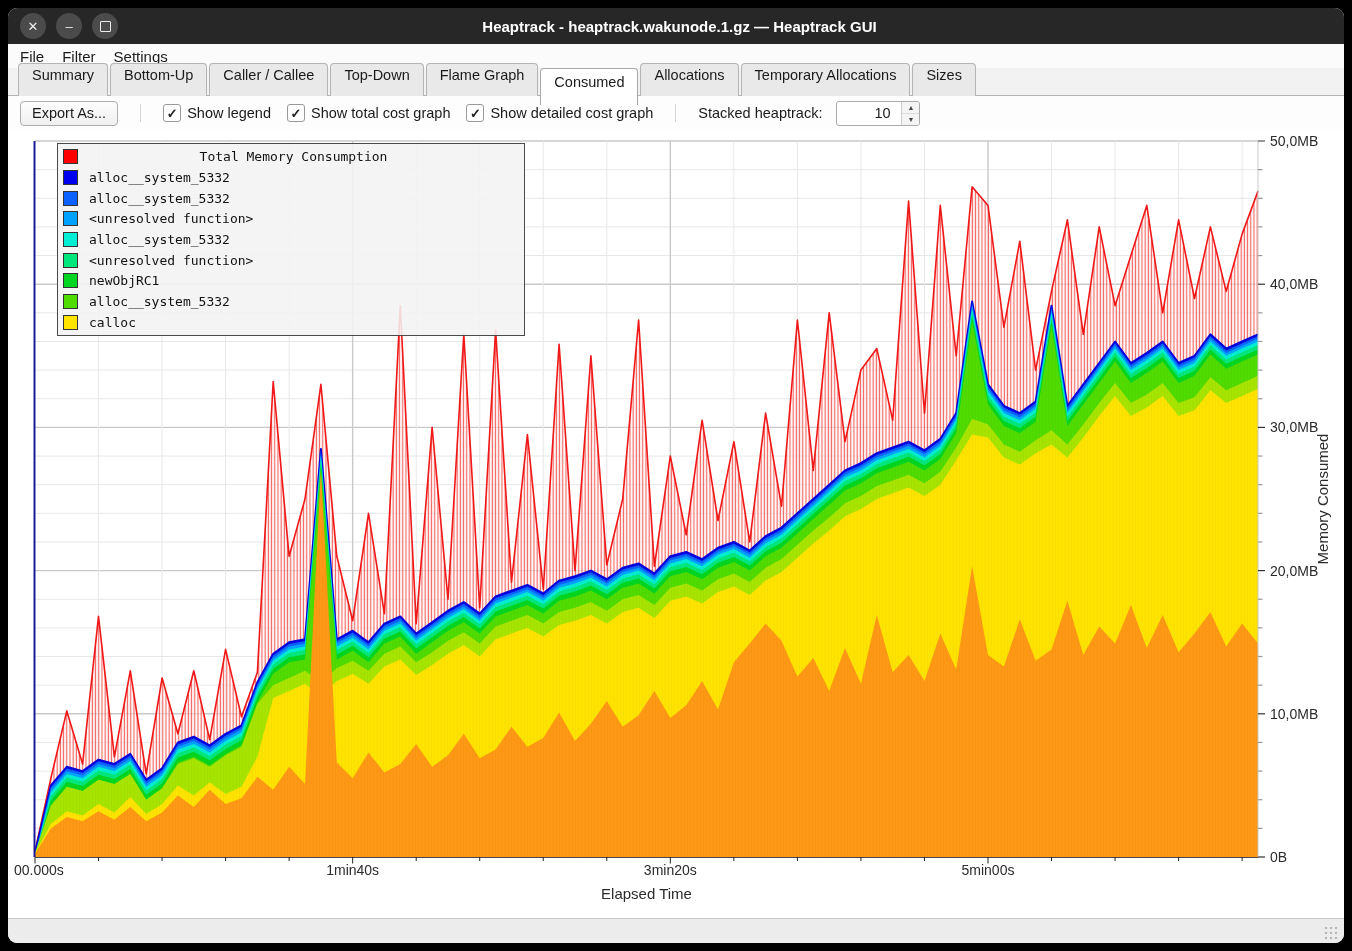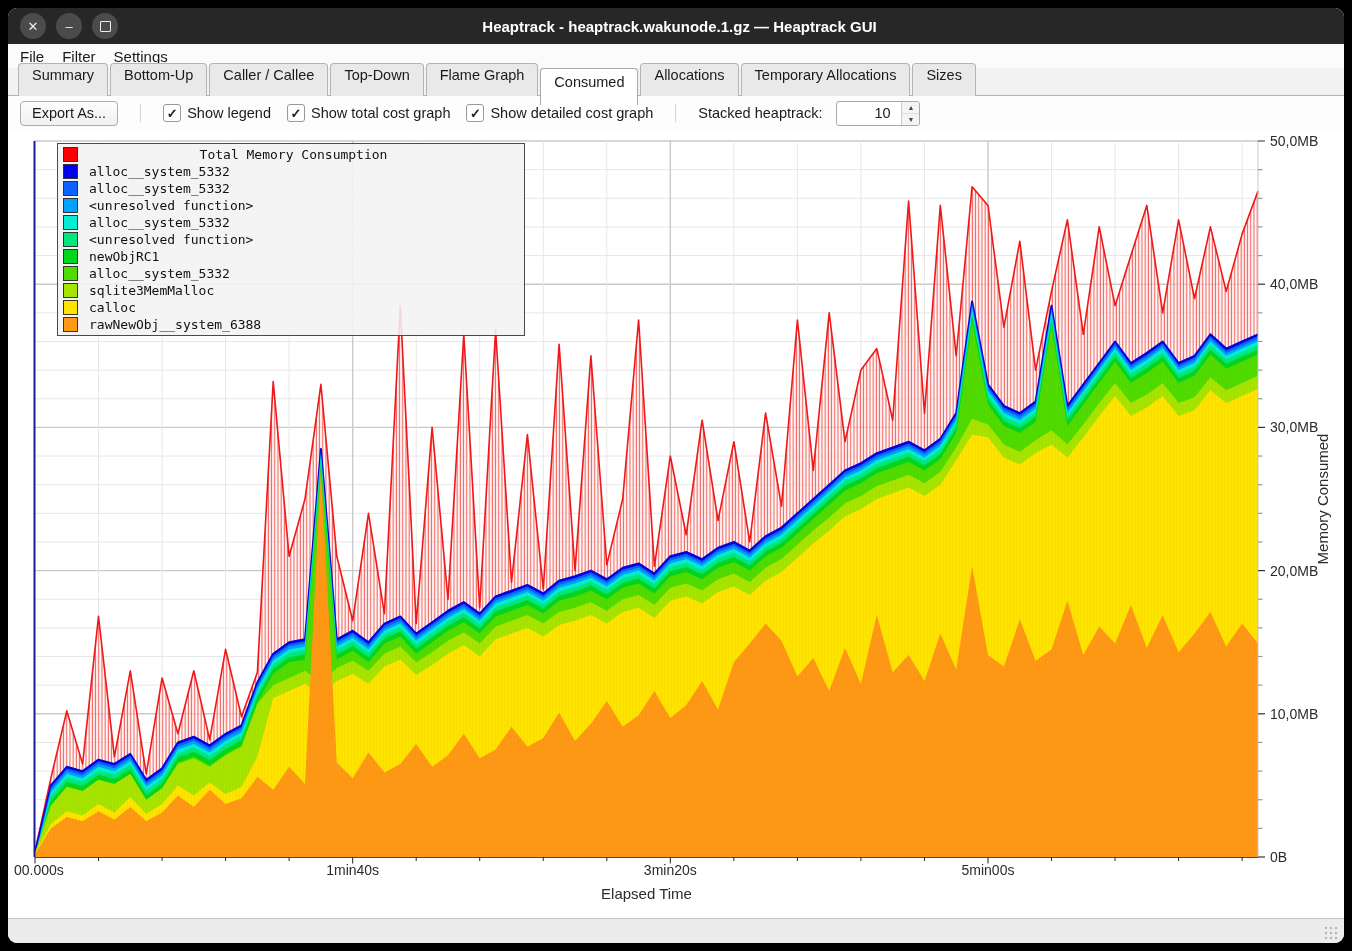--- a/index.html
+++ b/index.html
@@ -290,30 +290,22 @@
           </div>
           <div class="lrow">
             <span class="sw" style="background: rgb(0, 214, 32);"></span>
             <span>newObjRC1</span>
           </div>
           <div class="lrow">
             <span class="sw" style="background: rgb(79, 220, 0);"></span>
             <span>alloc__system_5332</span>
           </div>
           <div class="lrow">
-            <span class="sw" style="background: rgb(166, 229, 0);"></span>
-            <span>sqlite3MemMalloc</span>
-          </div>
-          <div class="lrow">
             <span class="sw" style="background: rgb(255, 228, 0);"></span>
             <span>calloc</span>
-          </div>
-          <div class="lrow">
-            <span class="sw" style="background: rgb(255, 153, 21);"></span>
-            <span>rawNewObj__system_6388</span>
           </div>
         </div>
     </div>
 
     <div class="statusbar">
       <div class="grip"></div>
     </div>
 
   </div>
 </div>

